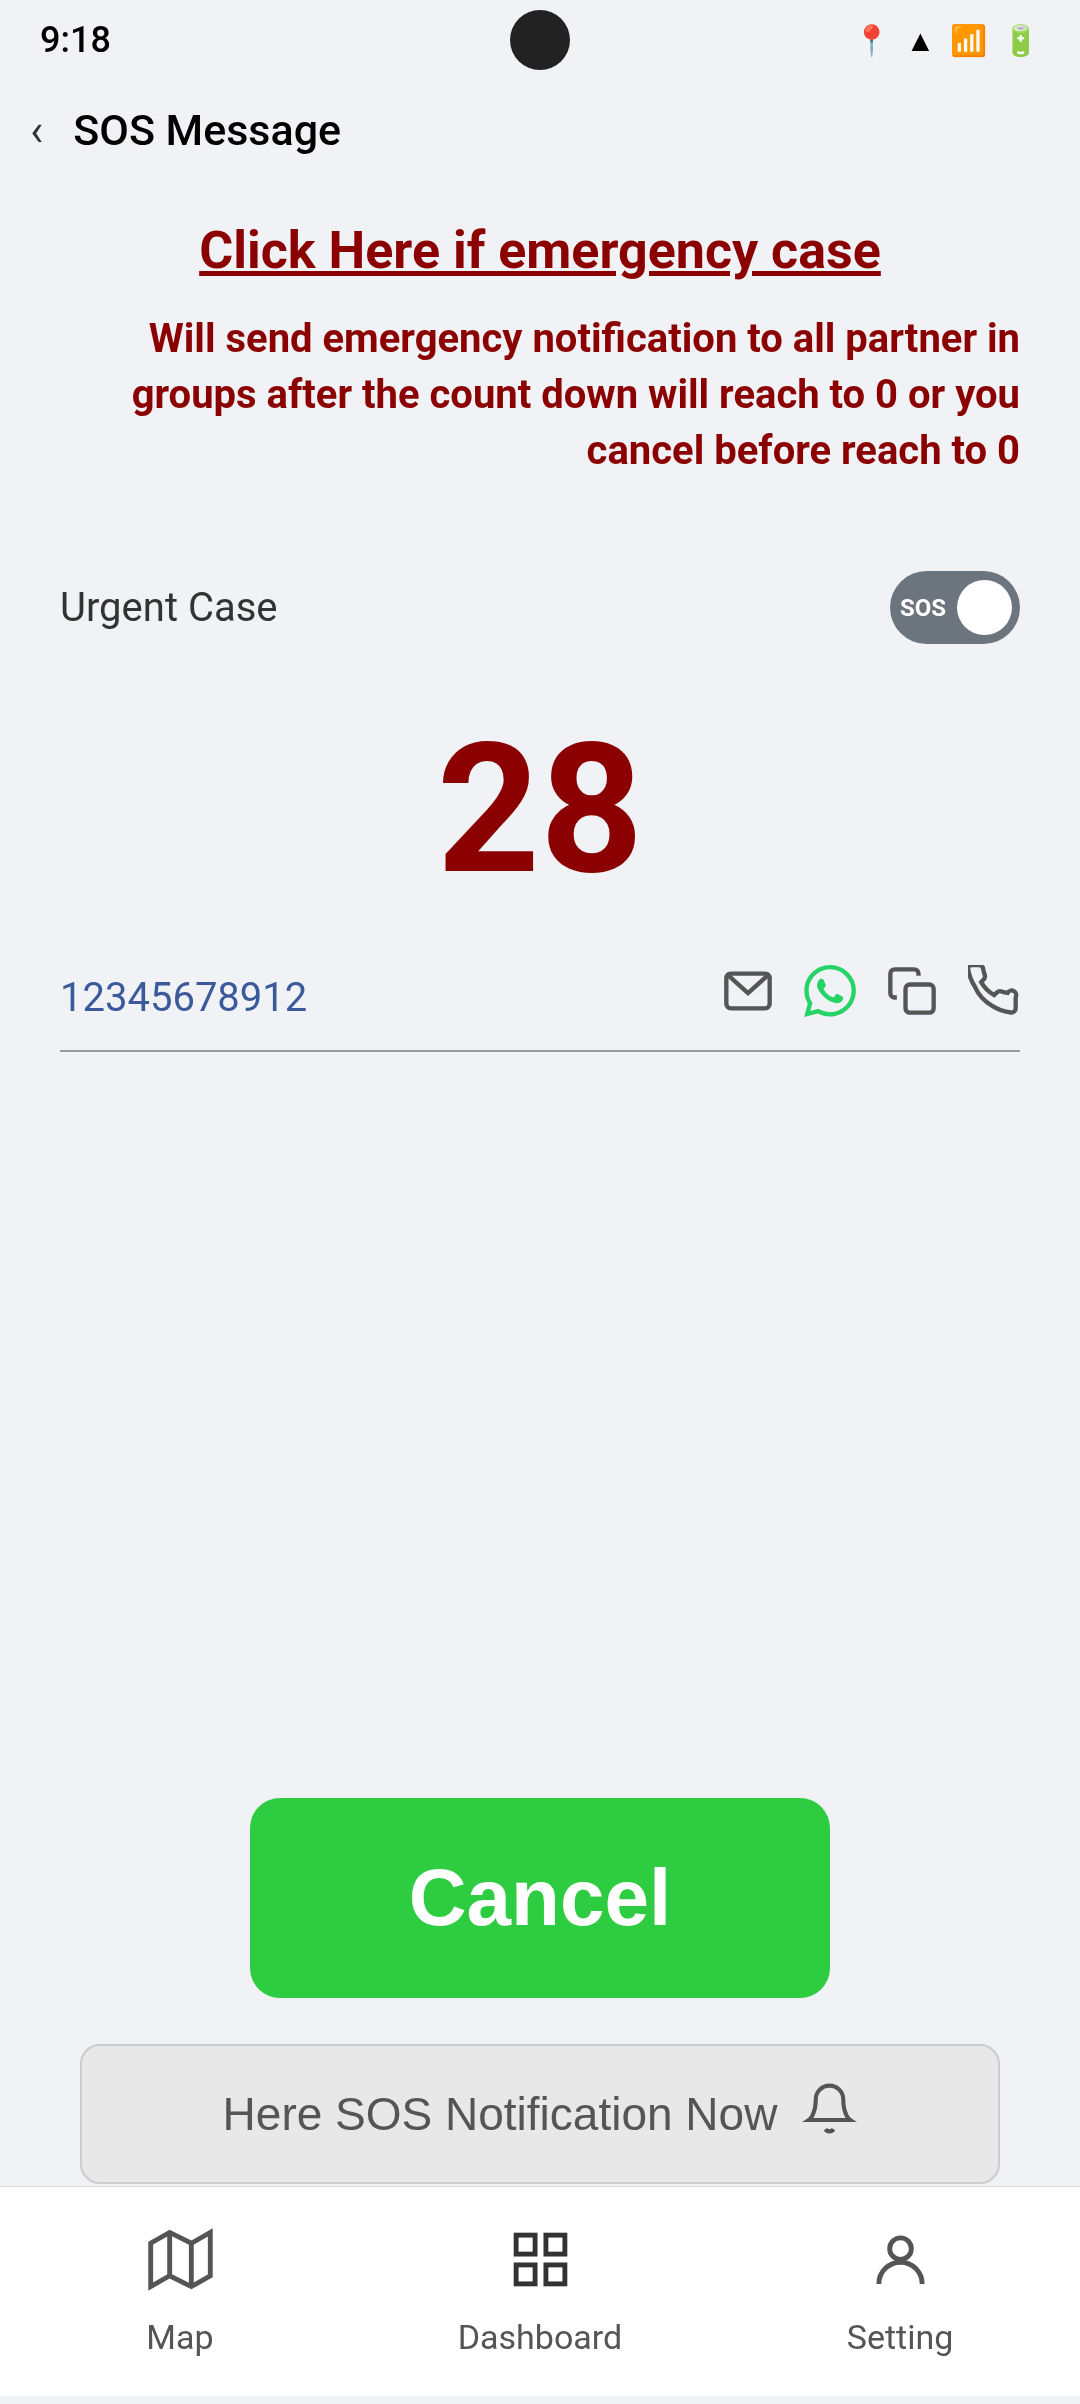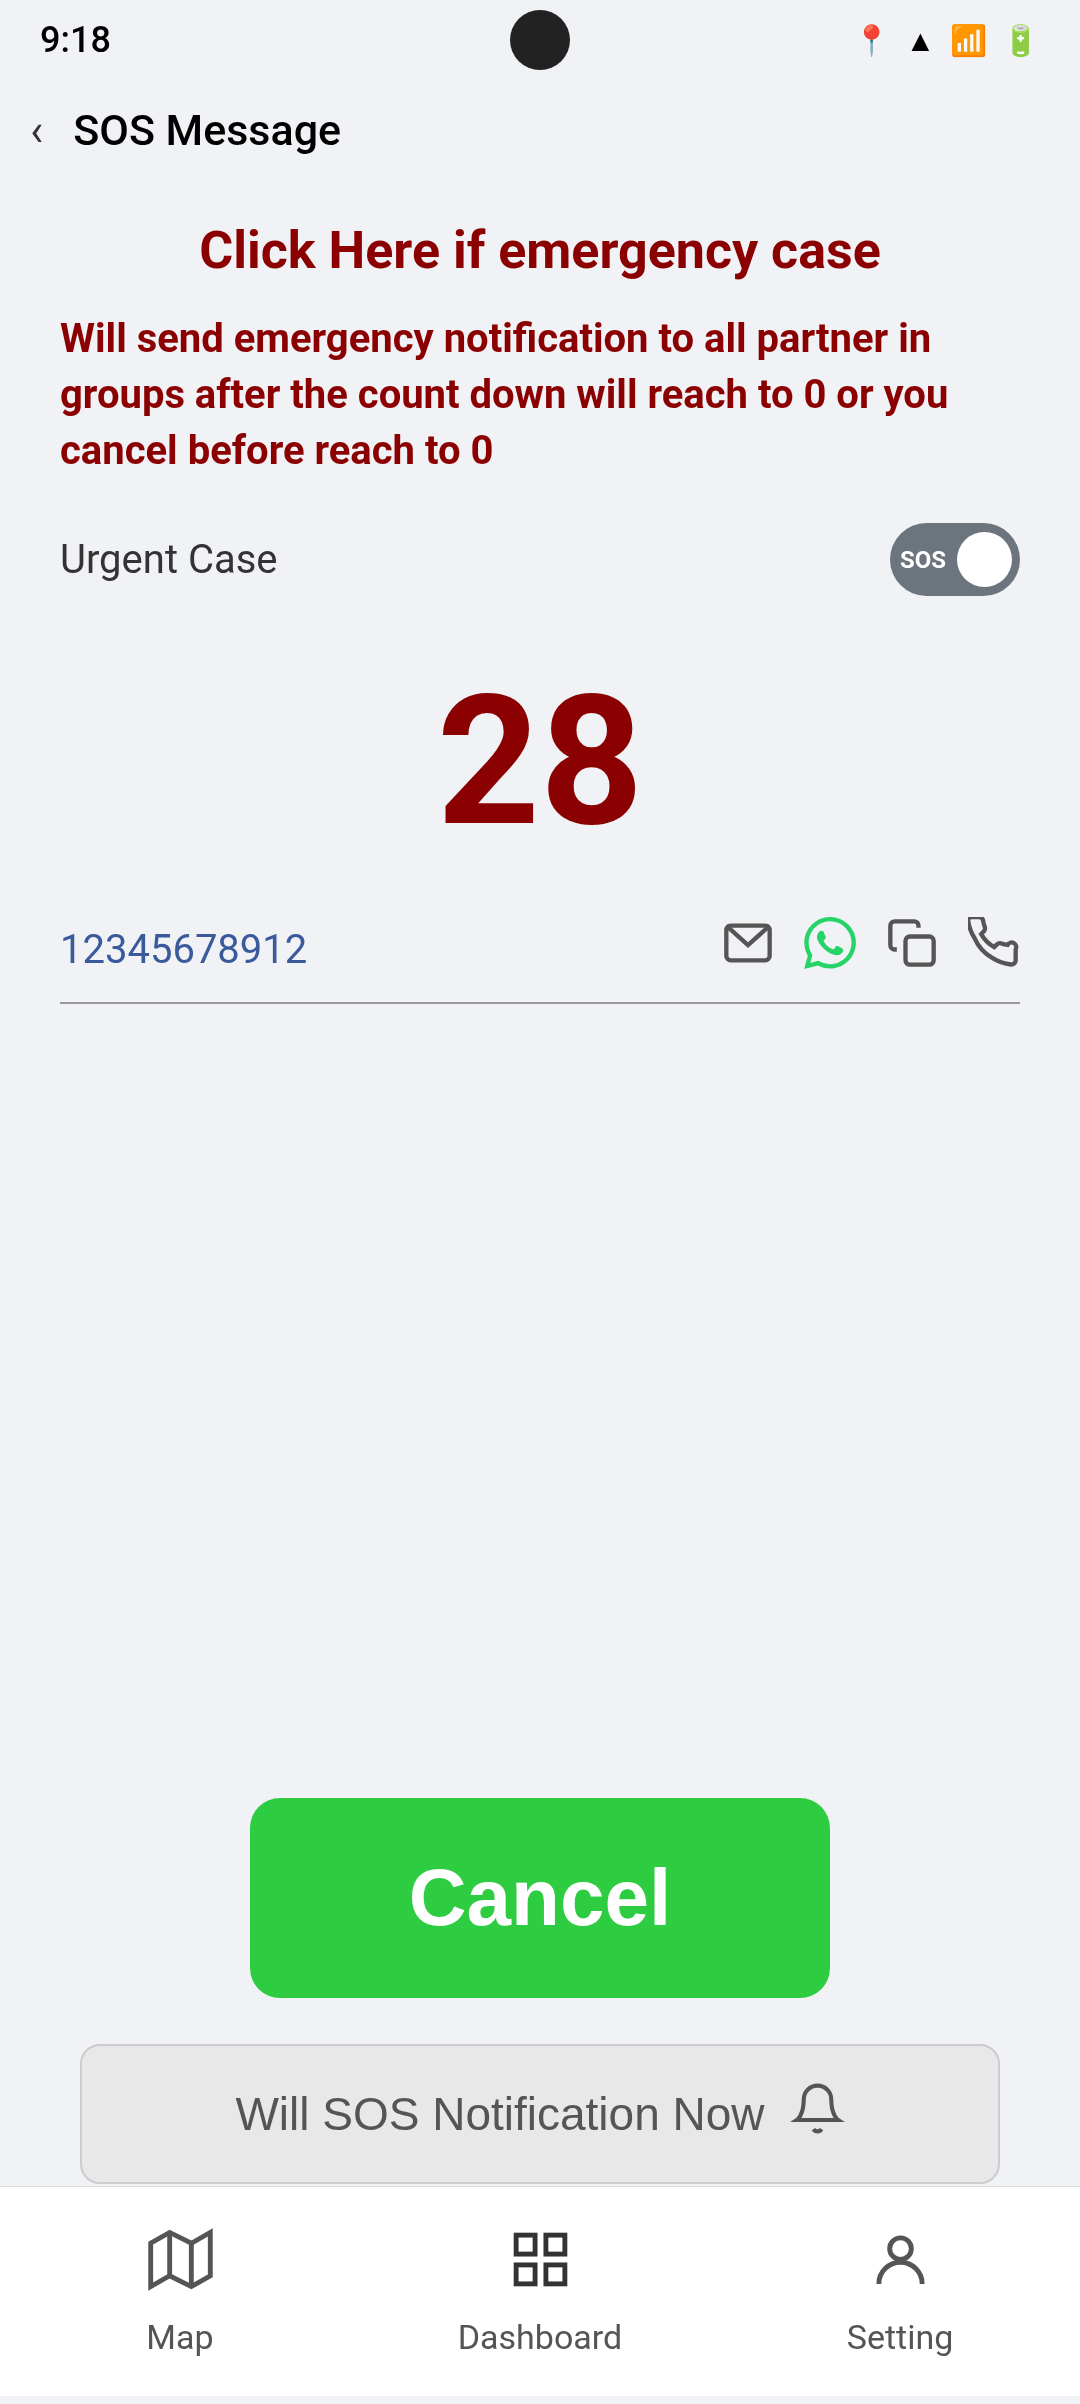--- a/index.html
+++ b/index.html
@@ -89,29 +89,30 @@
       flex-direction: column;
       align-items: center;
     }
 
     .emergency-title {
       font-size: 52px;
       font-weight: bold;
       color: #8b0000;
       text-align: center;
       margin-bottom: 30px;
+      text-decoration: underline;
     }
 
     .emergency-description {
       font-size: 40px;
       font-weight: bold;
       color: #8b0000;
-      text-align: left;
+      text-align: right;
       line-height: 1.4;
-      margin-bottom: 44px;
+      margin-bottom: 92px;
     }
 
     
     .urgent-case-row {
       width: 100%;
       display: flex;
       align-items: center;
       justify-content: space-between;
       margin-bottom: 60px;
     }
@@ -327,21 +328,21 @@
         <path d="M22 16.92v3a2 2 0 01-2.18 2 19.79 19.79 0 01-8.63-3.07A19.5 19.5 0 013.08 9.81a19.79 19.79 0 01-3.07-8.67A2 2 0 012 0h3a2 2 0 012 1.72 12.84 12.84 0 00.7 2.81 2 2 0 01-.45 2.11L6.09 7.91a16 16 0 006 6l1.27-1.27a2 2 0 012.11-.45 12.84 12.84 0 002.81.7A2 2 0 0122 14.92z"></path>
       </svg>
     </span>
   </div>
 
 </div>
 
 <div class="buttons-area">
   <button class="cancel-button">Cancel</button>
   <button class="send-sos-button">
-    <span>Will SOS Notification Now</span>
+    <span>Here SOS Notification Now</span>
     <span>
       <svg width="55" height="55" viewBox="0 0 24 24" fill="none" stroke="#555" stroke-width="1.8">
         <path d="M18 8A6 6 0 006 8c0 7-3 9-3 9h18s-3-2-3-9"></path>
         <path d="M13.73 21a2 2 0 01-3.46 0"></path>
       </svg>
     </span>
   </button>
 </div>
 
 <div class="bottom-nav">

